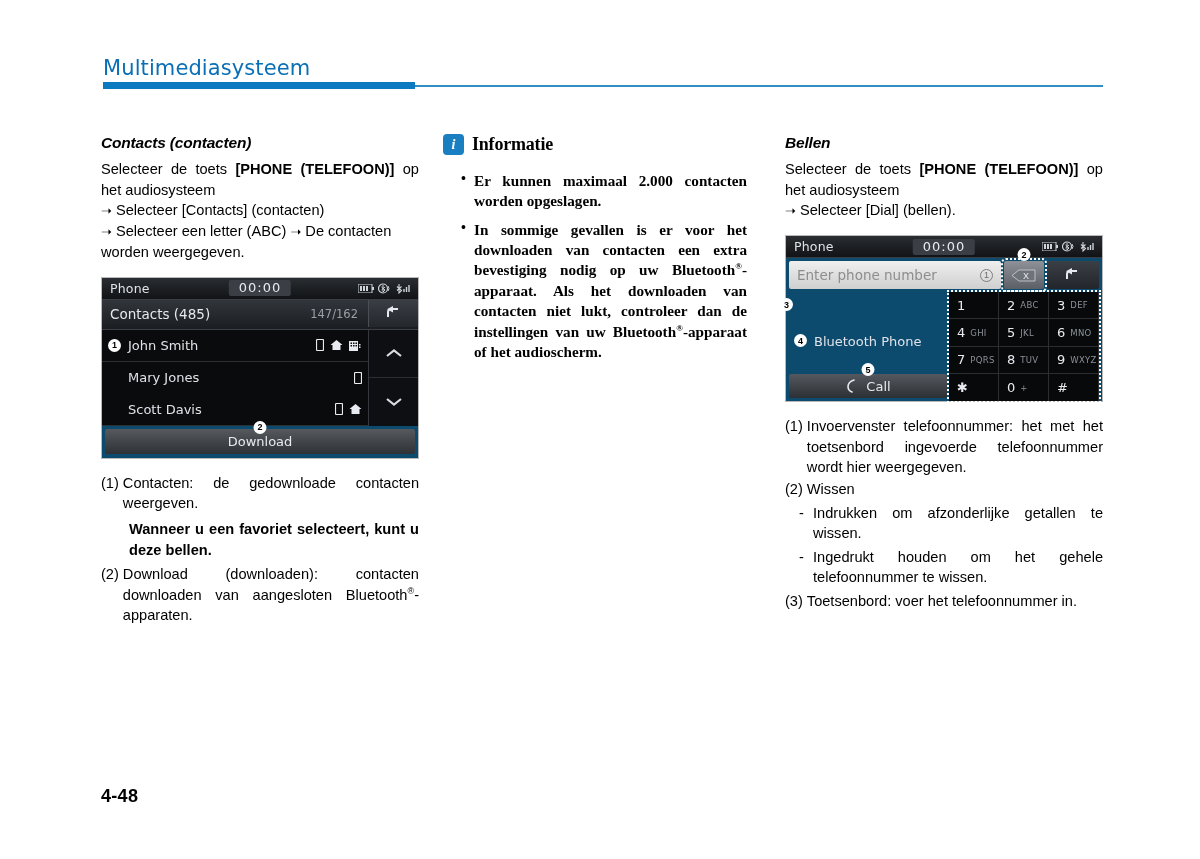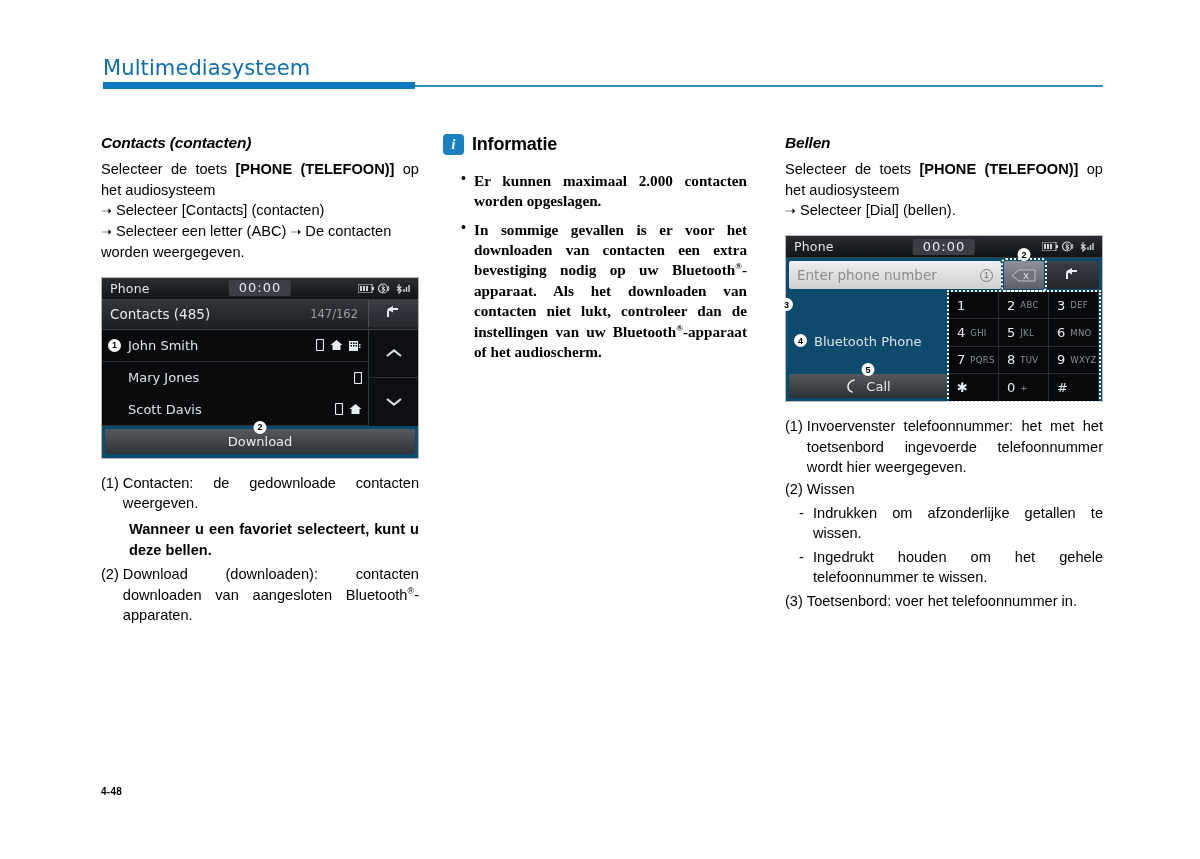--- a/index.html
+++ b/index.html
@@ -41,21 +41,21 @@
   sup.reg { font-size: 9px; vertical-align: super; }
 
   
   .info-head { display: flex; align-items: center; gap: 8px; margin-bottom: 6px; }
   .info-badge {
     width: 21px; height: 21px; border-radius: 4px; background: #1a7fc1;
     color: #fff; font-style: italic; font-weight: bold; font-size: 14px;
     display: flex; align-items: center; justify-content: center;
     font-family: "Liberation Serif", serif;
   }
-  .info-title { font-size: 18px; font-weight: bold; letter-spacing: -.2px; }
+  .info-title { font-size: 18px; font-weight: bold; letter-spacing: -.2px; font-family: Liberation Serif, serif; }
   ul.info-list { list-style: none; margin: 16px; padding: 0; }
   ul.info-list li {
     position: relative; padding-left: 15px; margin-bottom: 8px;
     font-family: "Liberation Serif", serif;
     font-weight: bold; font-size: 15.2px; line-height: 1.34;
     text-align: justify; text-justify: inter-word;
   }
   ul.info-list li::before {
     content: "\2022"; position: absolute; left: 2px; top: -1px; font-size: 14px;
   }
@@ -187,21 +187,21 @@
   }
   .inline-circ {
     display: inline-block; width: 13px; height: 13px; border-radius: 50%;
     border: 1px solid #7e7e7e; color: #6b6b6b; font-size: 9px;
     text-align: center; line-height: 11px; font-family: "Liberation Sans", sans-serif;
   }
 
   
   .footer {
     position: absolute; left: 101px; top: 786px;
-    font-size: 10px; font-weight: bold; letter-spacing: .3px;
+    font-size: 18px; font-weight: bold; letter-spacing: .3px;
   }
 </style>
 </head>
 <body>
 
 <div class="page">
 
   <div class="hdr">
     <div class="hdr-title">Multimediasysteem</div>
   </div>

